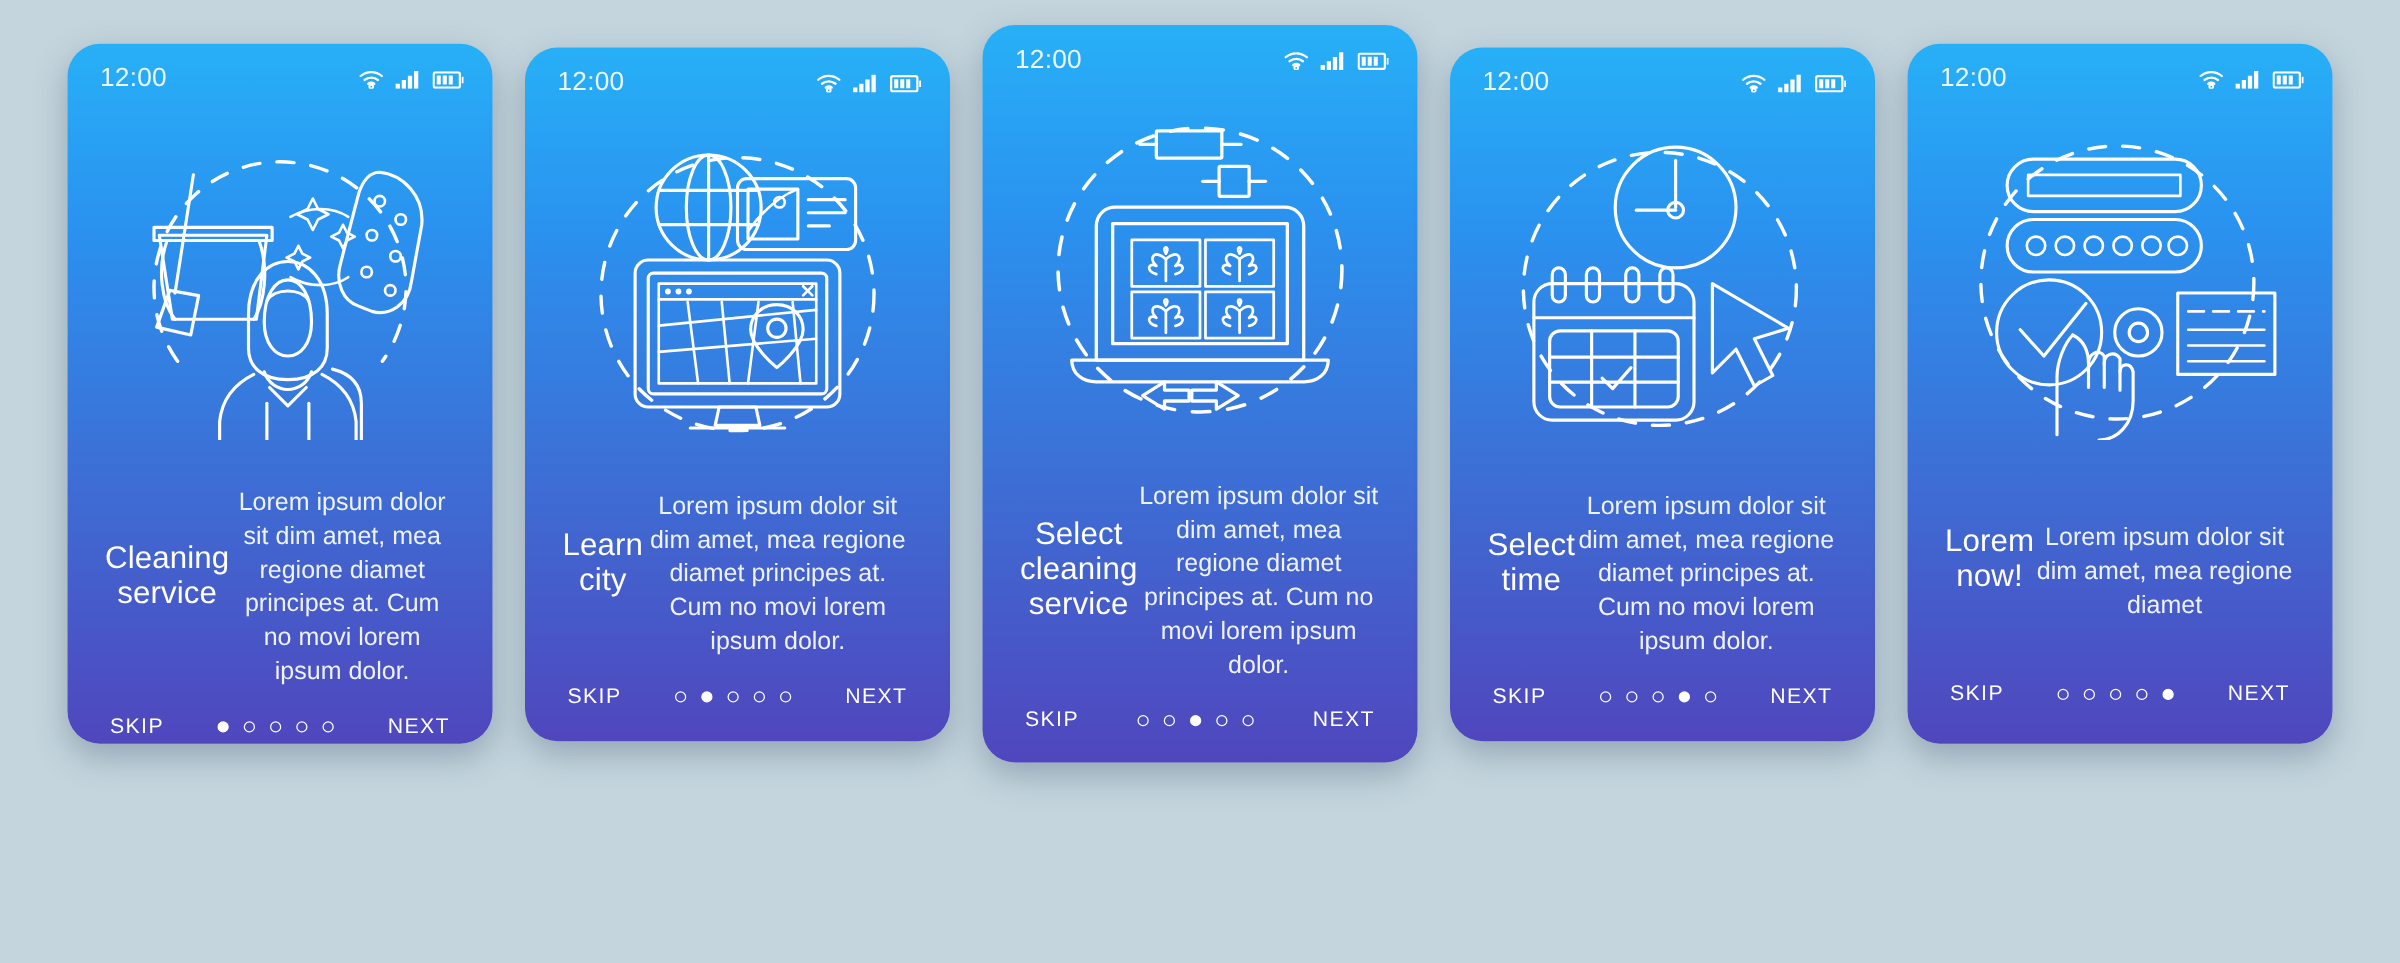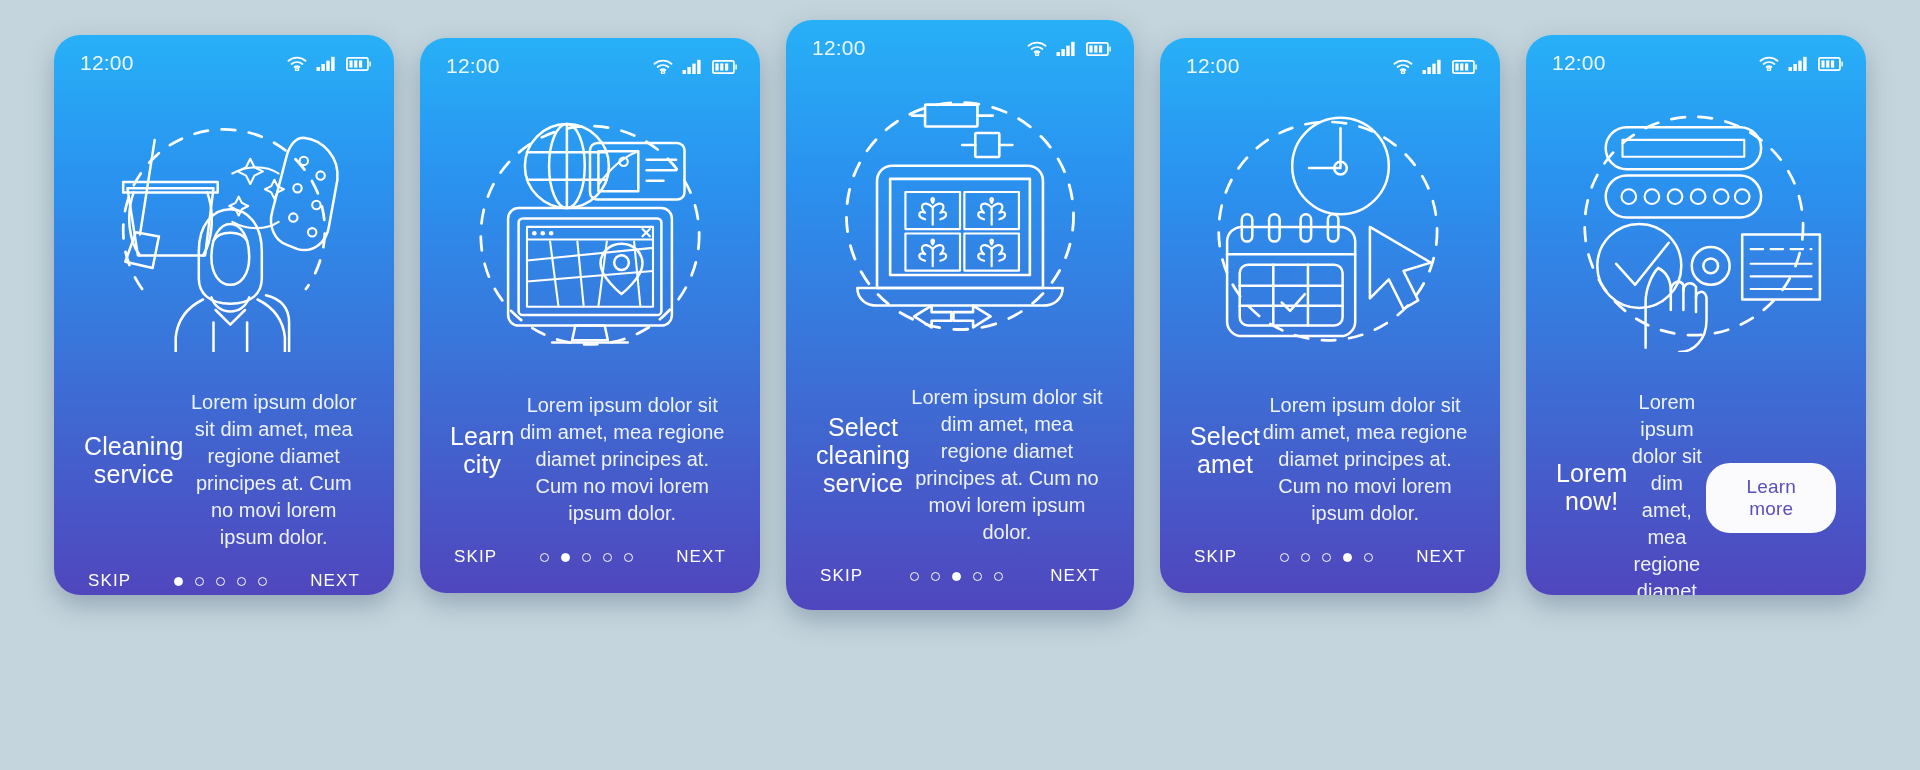--- a/index.html
+++ b/index.html
@@ -504,21 +504,21 @@
             <path class="ln" d="M74 190 L82 198 L96 182"></path>
           </g>
 
           <g>
             <path class="ln" d="M158 118 L216 152 L190 160 L204 188 L190 196 L176 168 L158 186 Z"></path>
           </g>
         </svg>
       </div>
 
       <div class="copy">
-        <div class="title">Select amet</div>
+        <div class="title">Select time</div>
         <div class="desc">Lorem ipsum dolor sit dim amet, mea regione diamet principes at. Cum no movi lorem ipsum dolor.</div>
       </div>
 
       <div class="nav">
         <button class="lbl">SKIP</button>
         <div class="dots">
           <span class="dot"></span>
           <span class="dot"></span>
           <span class="dot"></span>
           <span class="dot on"></span>
@@ -599,21 +599,20 @@
             <path class="ln" d="M96 182 C96 174 104 170 108 176 L108 200"></path>
             <path class="ln" d="M108 182 C108 174 116 172 120 178 L120 202"></path>
             <path class="ln" d="M120 188 C120 182 128 180 130 188 L130 210 C130 228 118 240 104 240"></path>
           </g>
         </svg>
       </div>
 
       <div class="copy">
         <div class="title">Lorem now!</div>
         <div class="desc">Lorem ipsum dolor sit dim amet, mea regione diamet</div>
-        <button class="cta">Learn more</button>
       </div>
 
       <div class="nav">
         <button class="lbl">SKIP</button>
         <div class="dots">
           <span class="dot"></span>
           <span class="dot"></span>
           <span class="dot"></span>
           <span class="dot"></span>
           <span class="dot on"></span>

